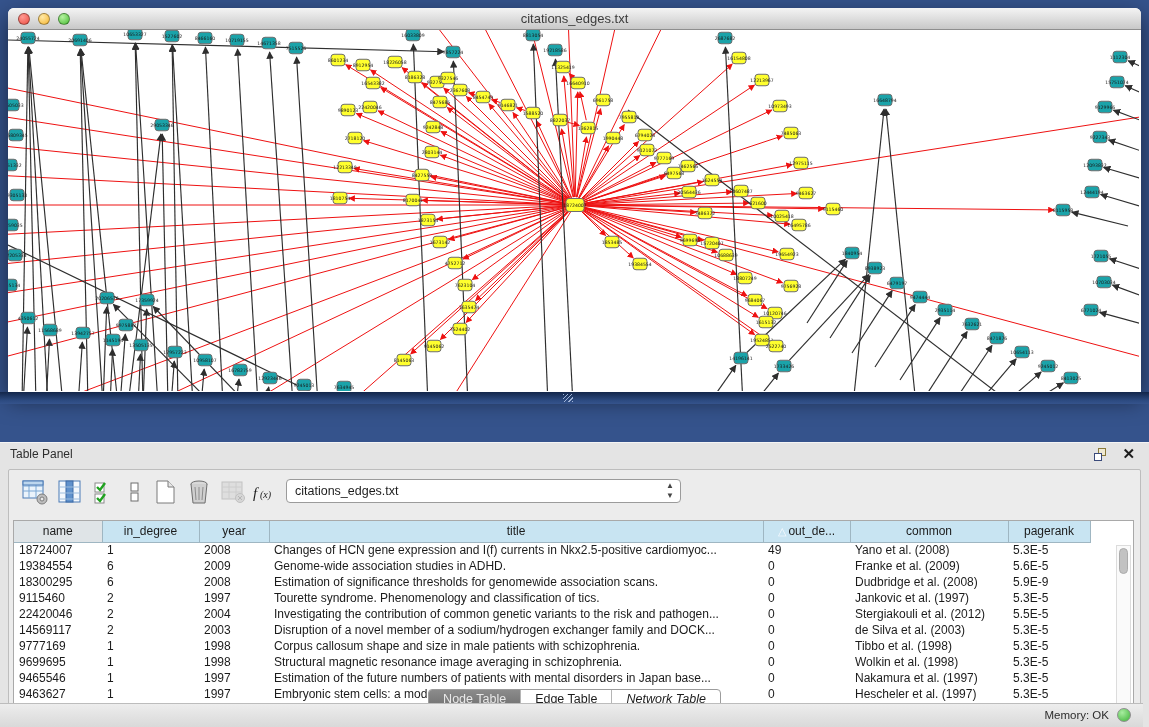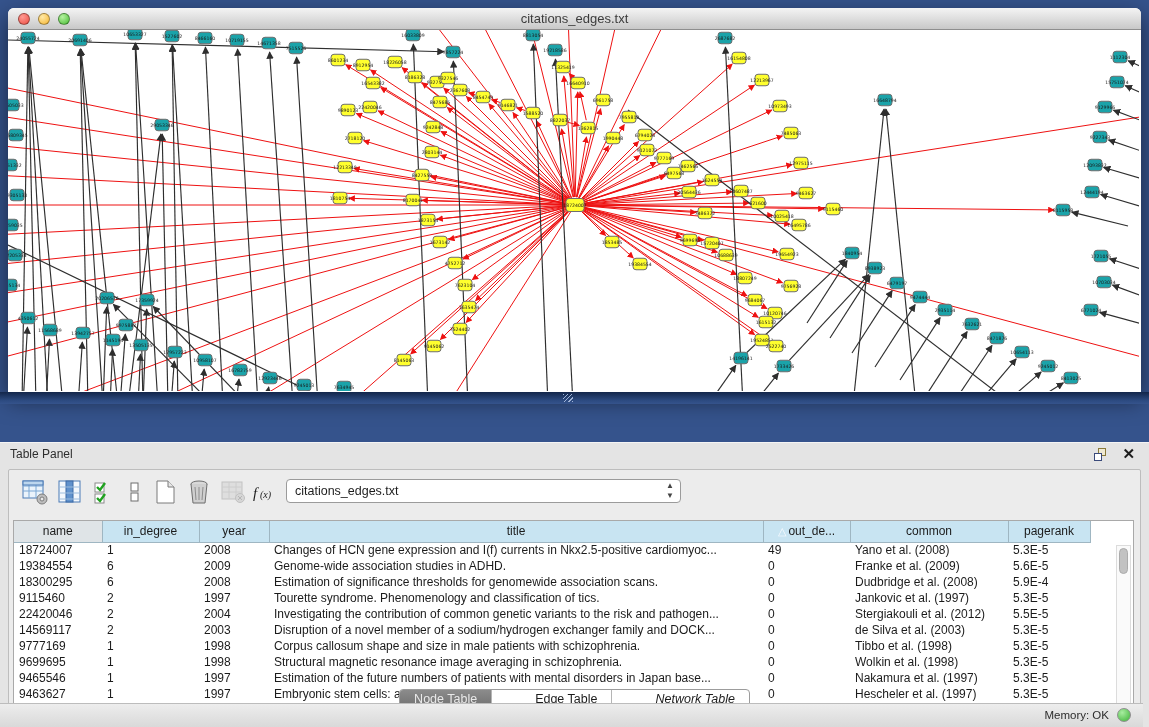--- a/index.html
+++ b/index.html
@@ -55,21 +55,21 @@
   th:first-child { background:#dfe4e7; border-left:none; }
   td { height:16px; padding:0 0 0 5px; overflow:hidden; white-space:nowrap; text-overflow:ellipsis; cursor:default; }
   .sort-arrow { color:#f8fbff; font-size:11px; margin-right:2px; }
   .vscroll { position:absolute; right:2px; top:24px; width:15px; height:160px;
     background:#fafafa; border:1px solid #dcdcdc; }
   .vthumb { position:absolute; left:2px; top:2px; width:9px; height:26px; background:#c2c2c2;
     border-radius:5px; border:1px solid #ababab; cursor:pointer; }
 
   .tabs-row { position:absolute; left:0; bottom:4px; width:100%; text-align:center; }
   .seg { display:inline-flex; border:1px solid #9c9c9c; border-radius:4px; overflow:hidden;
-    background:#fff; height:21px; box-shadow:0 1px 0 rgba(255,255,255,.7);gap:29px; }
+    background:#fff; height:21px; box-shadow:0 1px 0 rgba(255,255,255,.7); }
   .seg .tab { padding:2px 14px 0 14px; font-size:12.5px; color:#1c1c1c; border-right:1px solid #b5b5b5; cursor:pointer; }
   .seg .tab:last-child { border-right:none;font-style:italic; }
   .seg .tab.active { background:linear-gradient(180deg,#8b8b8b,#6f6f6f); color:#e9e9e9; }
 
   
   .status-bar { position:absolute; left:0; top:703px; width:1143px; height:24px;
     background:linear-gradient(180deg,#ededed,#d9d9d9); border-top:1px solid #bcbcbc;padding-left:36px; }
   .mem-label { position:absolute; right:34px; top:5px; font-size:11.5px; color:#2d2d2d; }
   .mem-dot { position:absolute; right:12px; top:4px; width:14px; height:14px; border-radius:50%;
     border:1px solid #8e8e8e; background:radial-gradient(circle at 35% 30%, #a8eda0, #3db437); }
@@ -877,21 +877,21 @@
                 <td>Franke et al. (2009)</td>
                 <td>5.6E-5</td>
               </tr>
               <tr>
                 <td>18300295</td>
                 <td>6</td>
                 <td>2008</td>
                 <td>Estimation of significance thresholds for genomewide association scans.</td>
                 <td>0</td>
                 <td>Dudbridge et al. (2008)</td>
-                <td>5.9E-4</td>
+                <td>5.9E-9</td>
               </tr>
               <tr>
                 <td>9115460</td>
                 <td>2</td>
                 <td>1997</td>
                 <td>Tourette syndrome. Phenomenology and classification of tics.</td>
                 <td>0</td>
                 <td>Jankovic et al. (1997)</td>
                 <td>5.3E-5</td>
               </tr>

